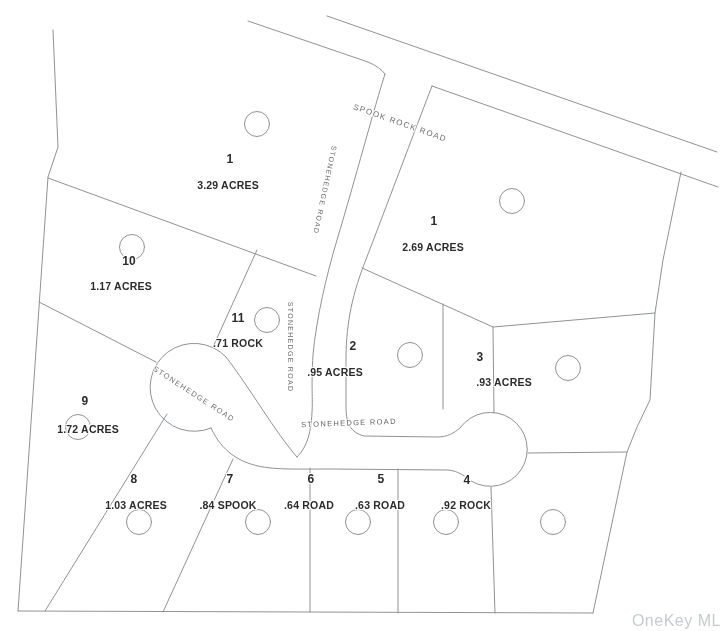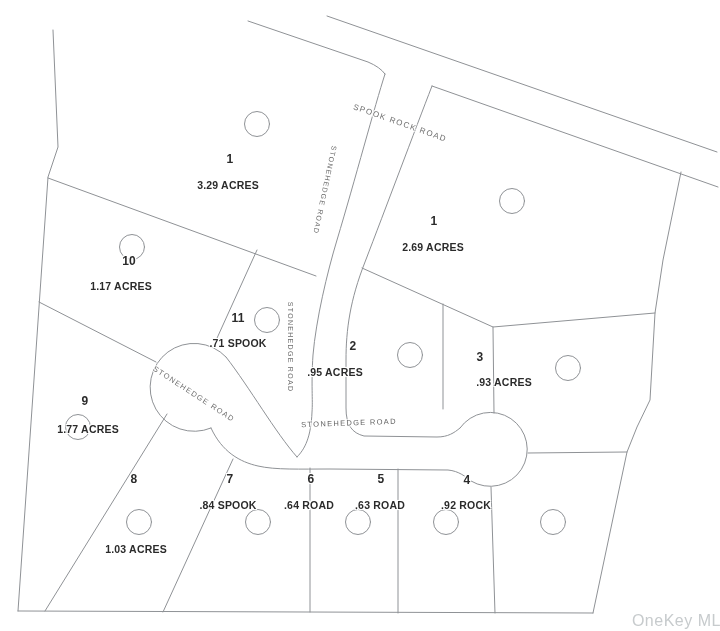--- a/index.html
+++ b/index.html
@@ -102,30 +102,30 @@
   <div class="lbl lot-num" style="left:381px;top:479px;">5</div>
   <div class="lbl lot-acres" style="left:380px;top:505px;">.63 ROAD</div>
 
   <div class="lbl lot-num" style="left:311px;top:479px;">6</div>
   <div class="lbl lot-acres" style="left:309px;top:505px;">.64 ROAD</div>
 
   <div class="lbl lot-num" style="left:230px;top:479px;">7</div>
   <div class="lbl lot-acres" style="left:228px;top:505px;">.84 SPOOK</div>
 
   <div class="lbl lot-num" style="left:134px;top:479px;">8</div>
-  <div class="lbl lot-acres" style="left:136px;top:505px;margin-top:44px;">1.03 ACRES</div>
+  <div class="lbl lot-acres" style="left:136px;top:505px;">1.03 ACRES</div>
 
   <div class="lbl lot-num" style="left:85px;top:401px;">9</div>
-  <div class="lbl lot-acres" style="left:88px;top:429px;">1.77 ACRES</div>
+  <div class="lbl lot-acres" style="left:88px;top:429px;">1.72 ACRES</div>
 
   <div class="lbl lot-num" style="left:129px;top:261px;">10</div>
   <div class="lbl lot-acres" style="left:121px;top:286px;">1.17 ACRES</div>
 
   <div class="lbl lot-num" style="left:238px;top:318px;">11</div>
-  <div class="lbl lot-acres" style="left:238px;top:343px;">.71 SPOOK</div>
+  <div class="lbl lot-acres" style="left:238px;top:343px;">.71 ROCK</div>
 
   <div class="lbl lot-num" style="left:230px;top:159px;">1</div>
   <div class="lbl lot-acres" style="left:228px;top:185px;">3.29 ACRES</div>
 
   <div class="lbl road-lbl" style="left:400px;top:123px;font-size:8px;transform:translate(-50%,-50%) rotate(19.5deg);">SPOOK ROCK ROAD</div>
 
   <div class="lbl road-lbl" style="left:325px;top:190px;font-size:7px;transform:translate(-50%,-50%) rotate(102deg);">STONEHEDGE ROAD</div>
 
   <div class="lbl road-lbl" style="left:290px;top:347px;font-size:7px;transform:translate(-50%,-50%) rotate(90deg);">STONEHEDGE ROAD</div>
 

